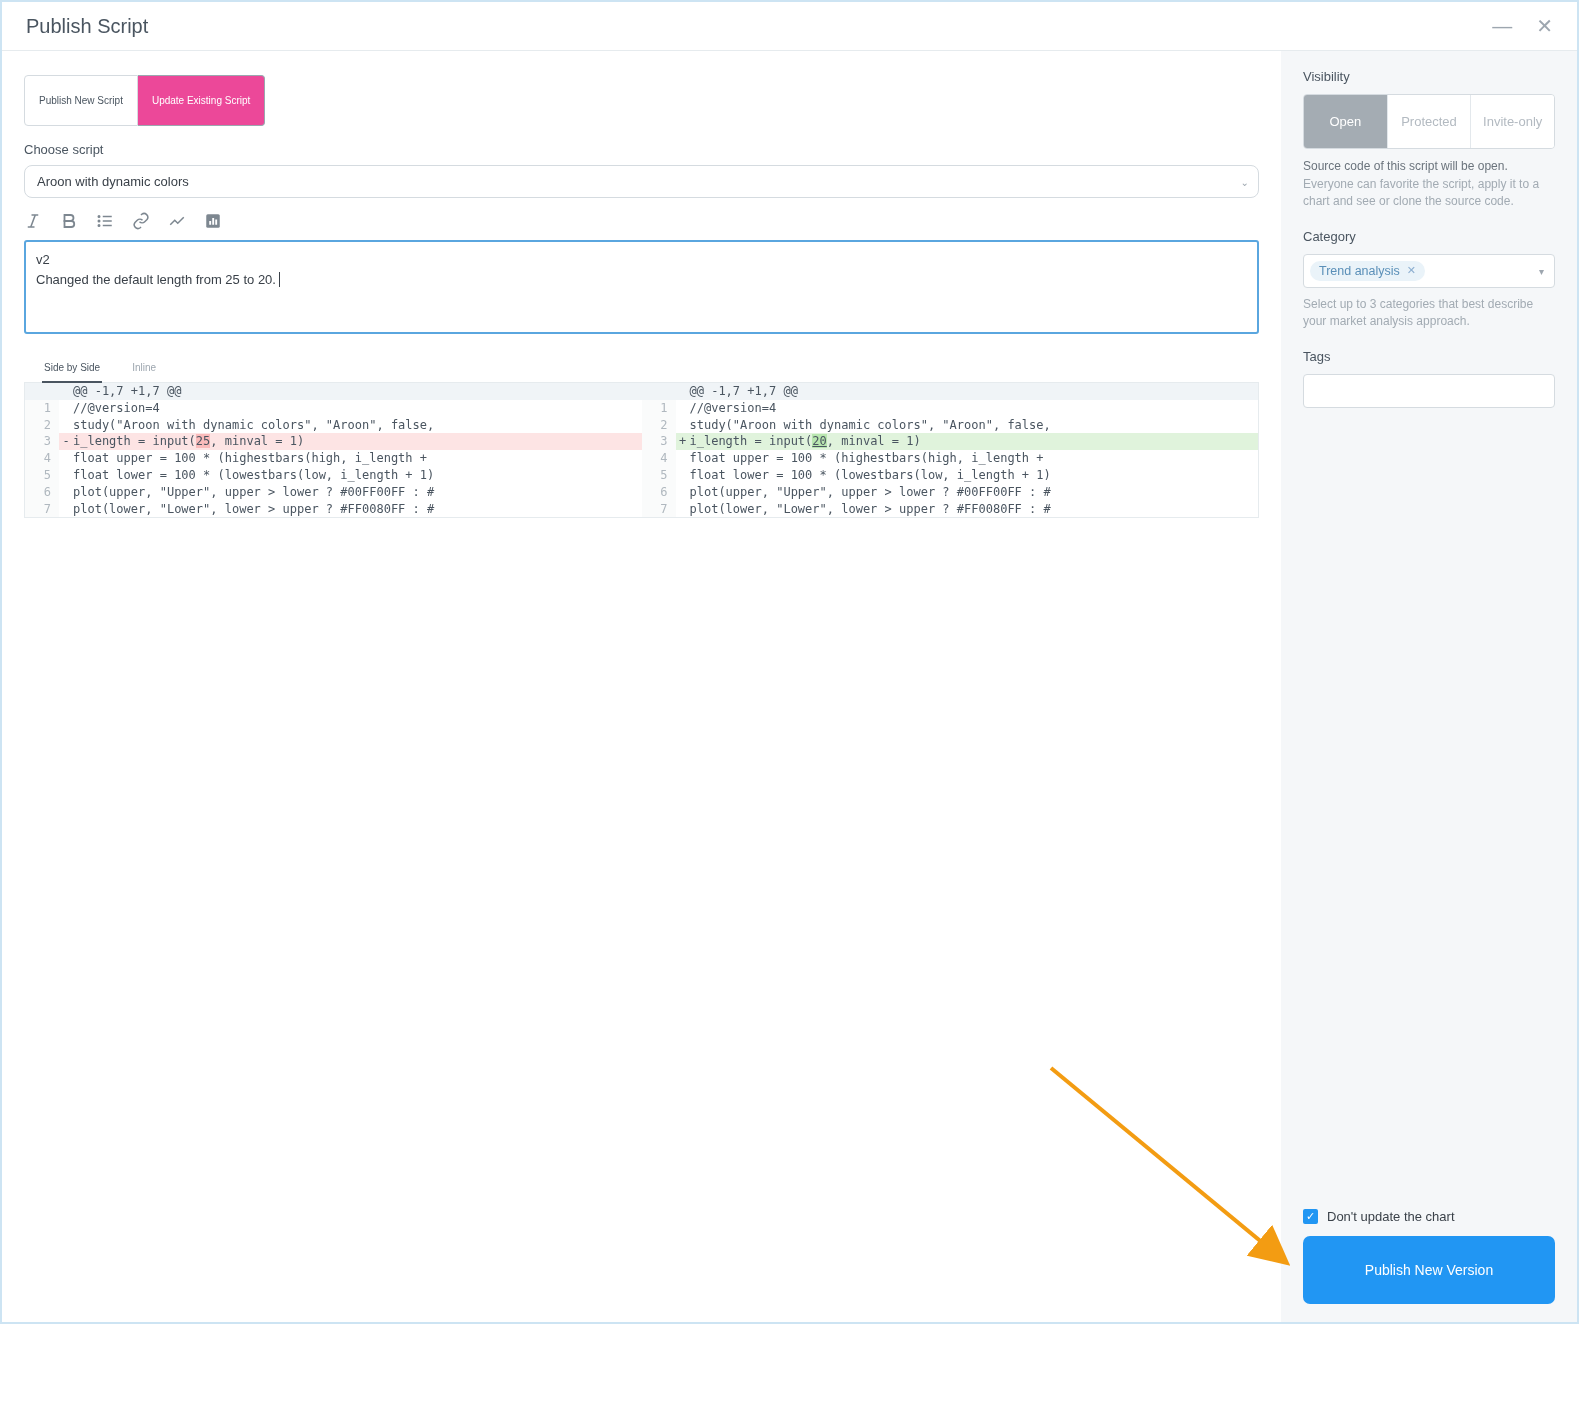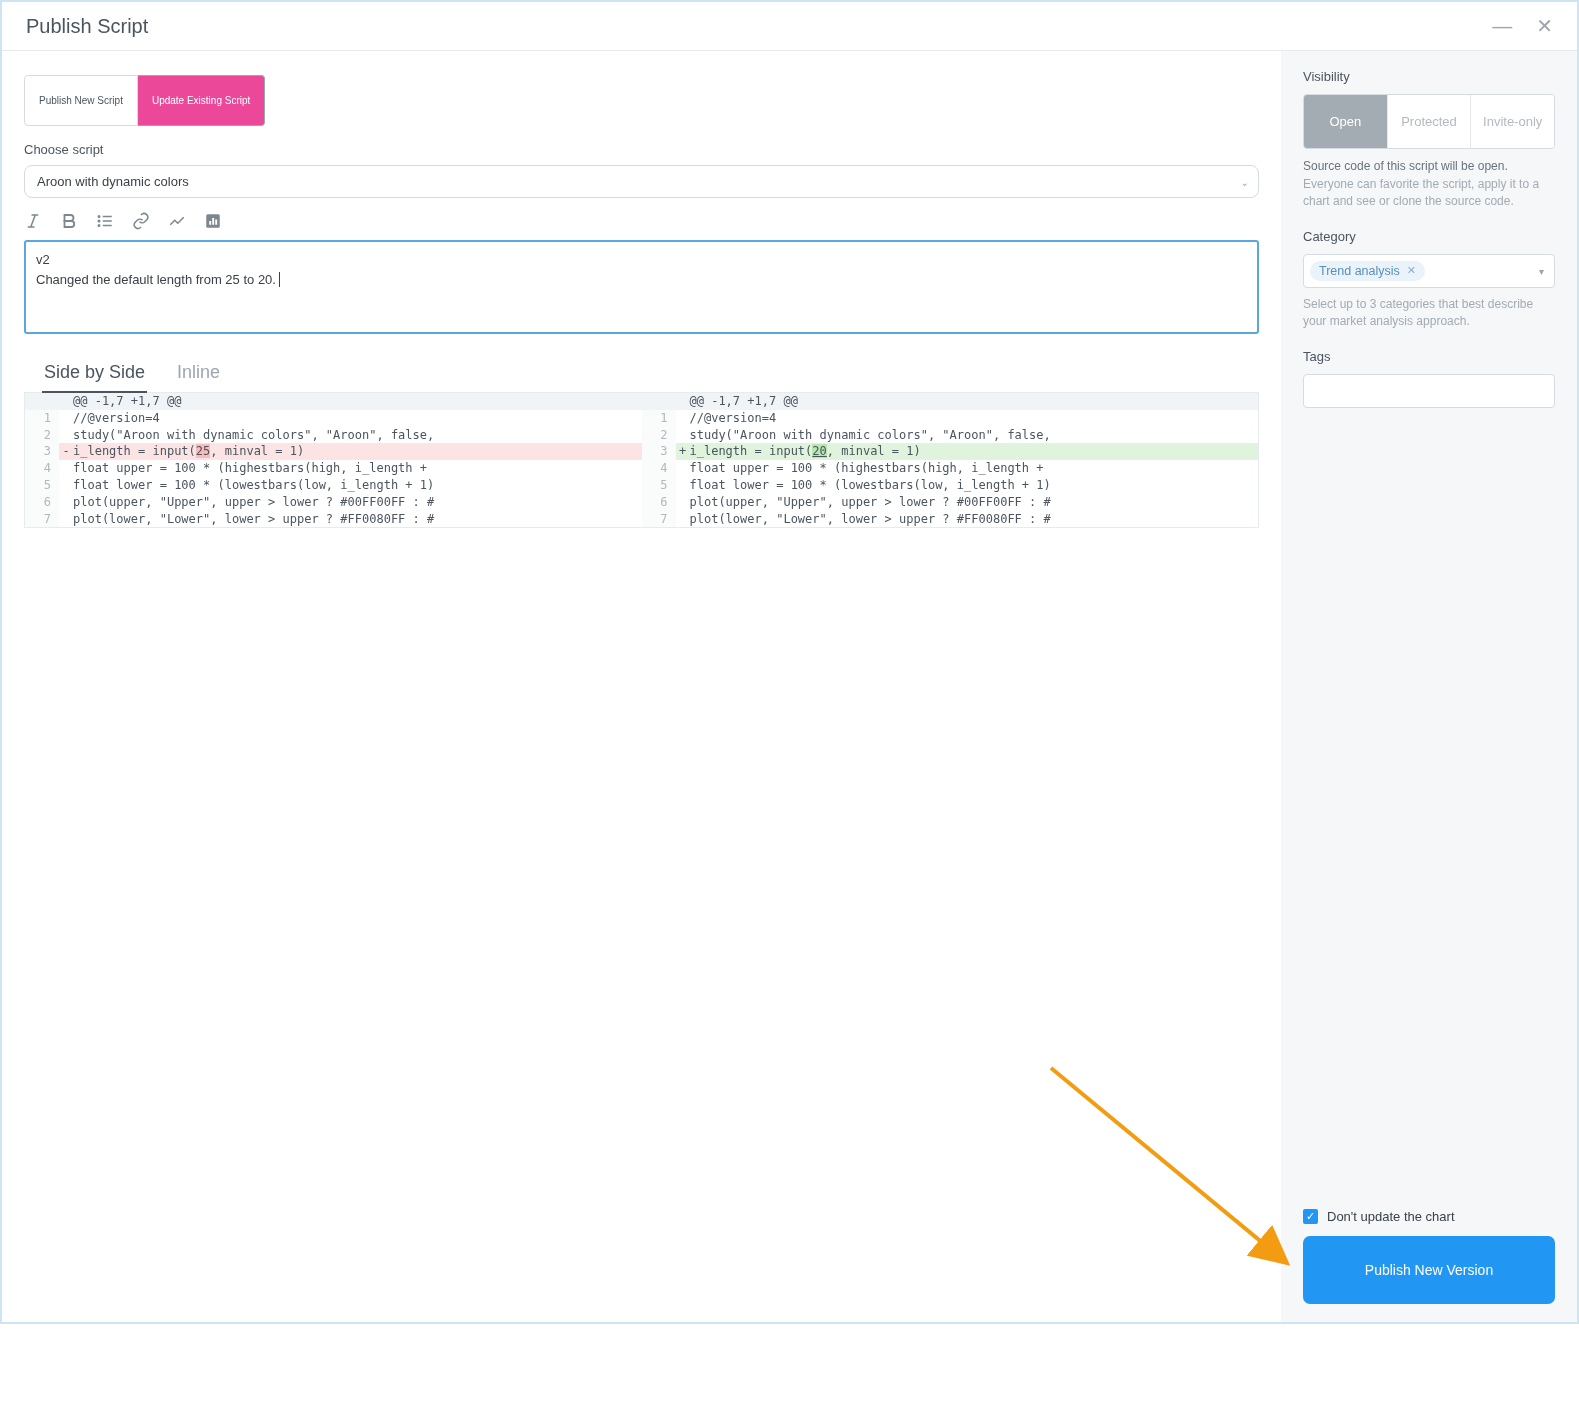--- a/index.html
+++ b/index.html
@@ -147,21 +147,21 @@
 
     .diff-tabs {
       display: flex;
       gap: 28px;
       margin-top: 20px;
       border-bottom: 1px solid #e6ebee;
       padding-left: 18px;
     }
     .diff-tab {
       padding: 8px 2px;
-      font-size: 18px;
+      font-size: 10px;
       color: #9da6af;
       cursor: pointer;
     }
     .diff-tab.active {
       color: #4a5560;
       border-bottom: 2px solid #4a5560;
       margin-bottom: -1px;
     }
 
     .diff-view {

